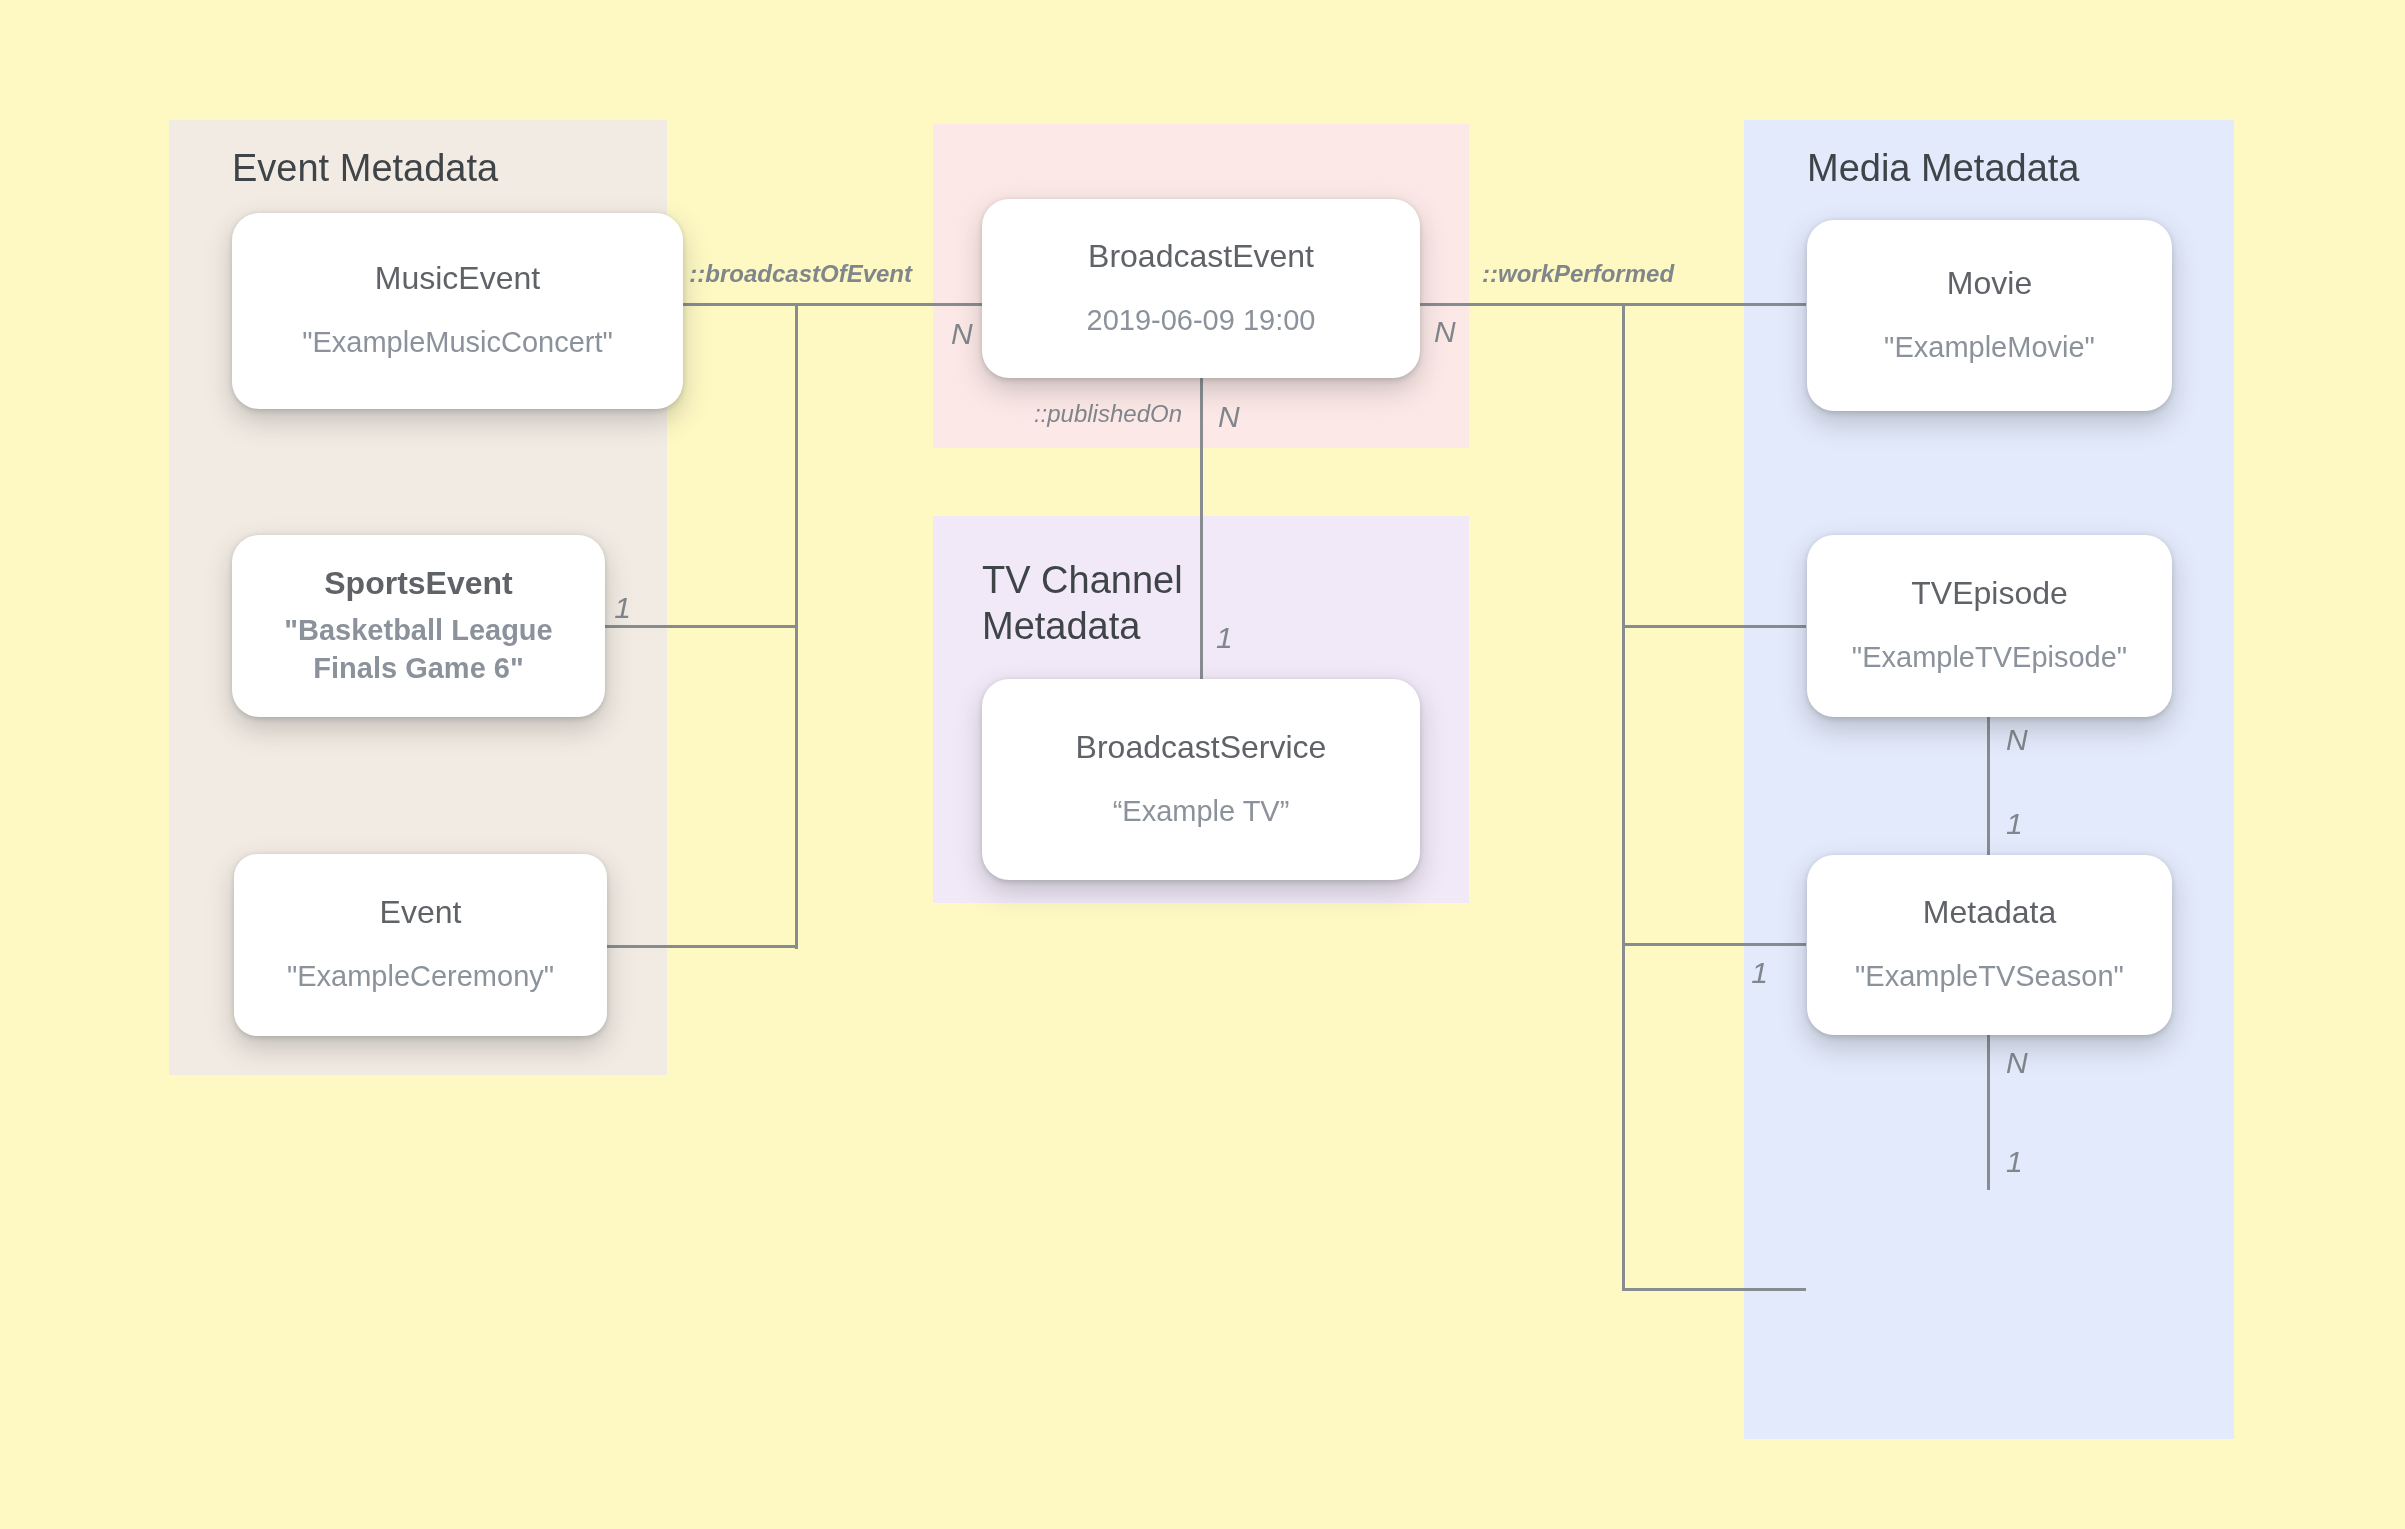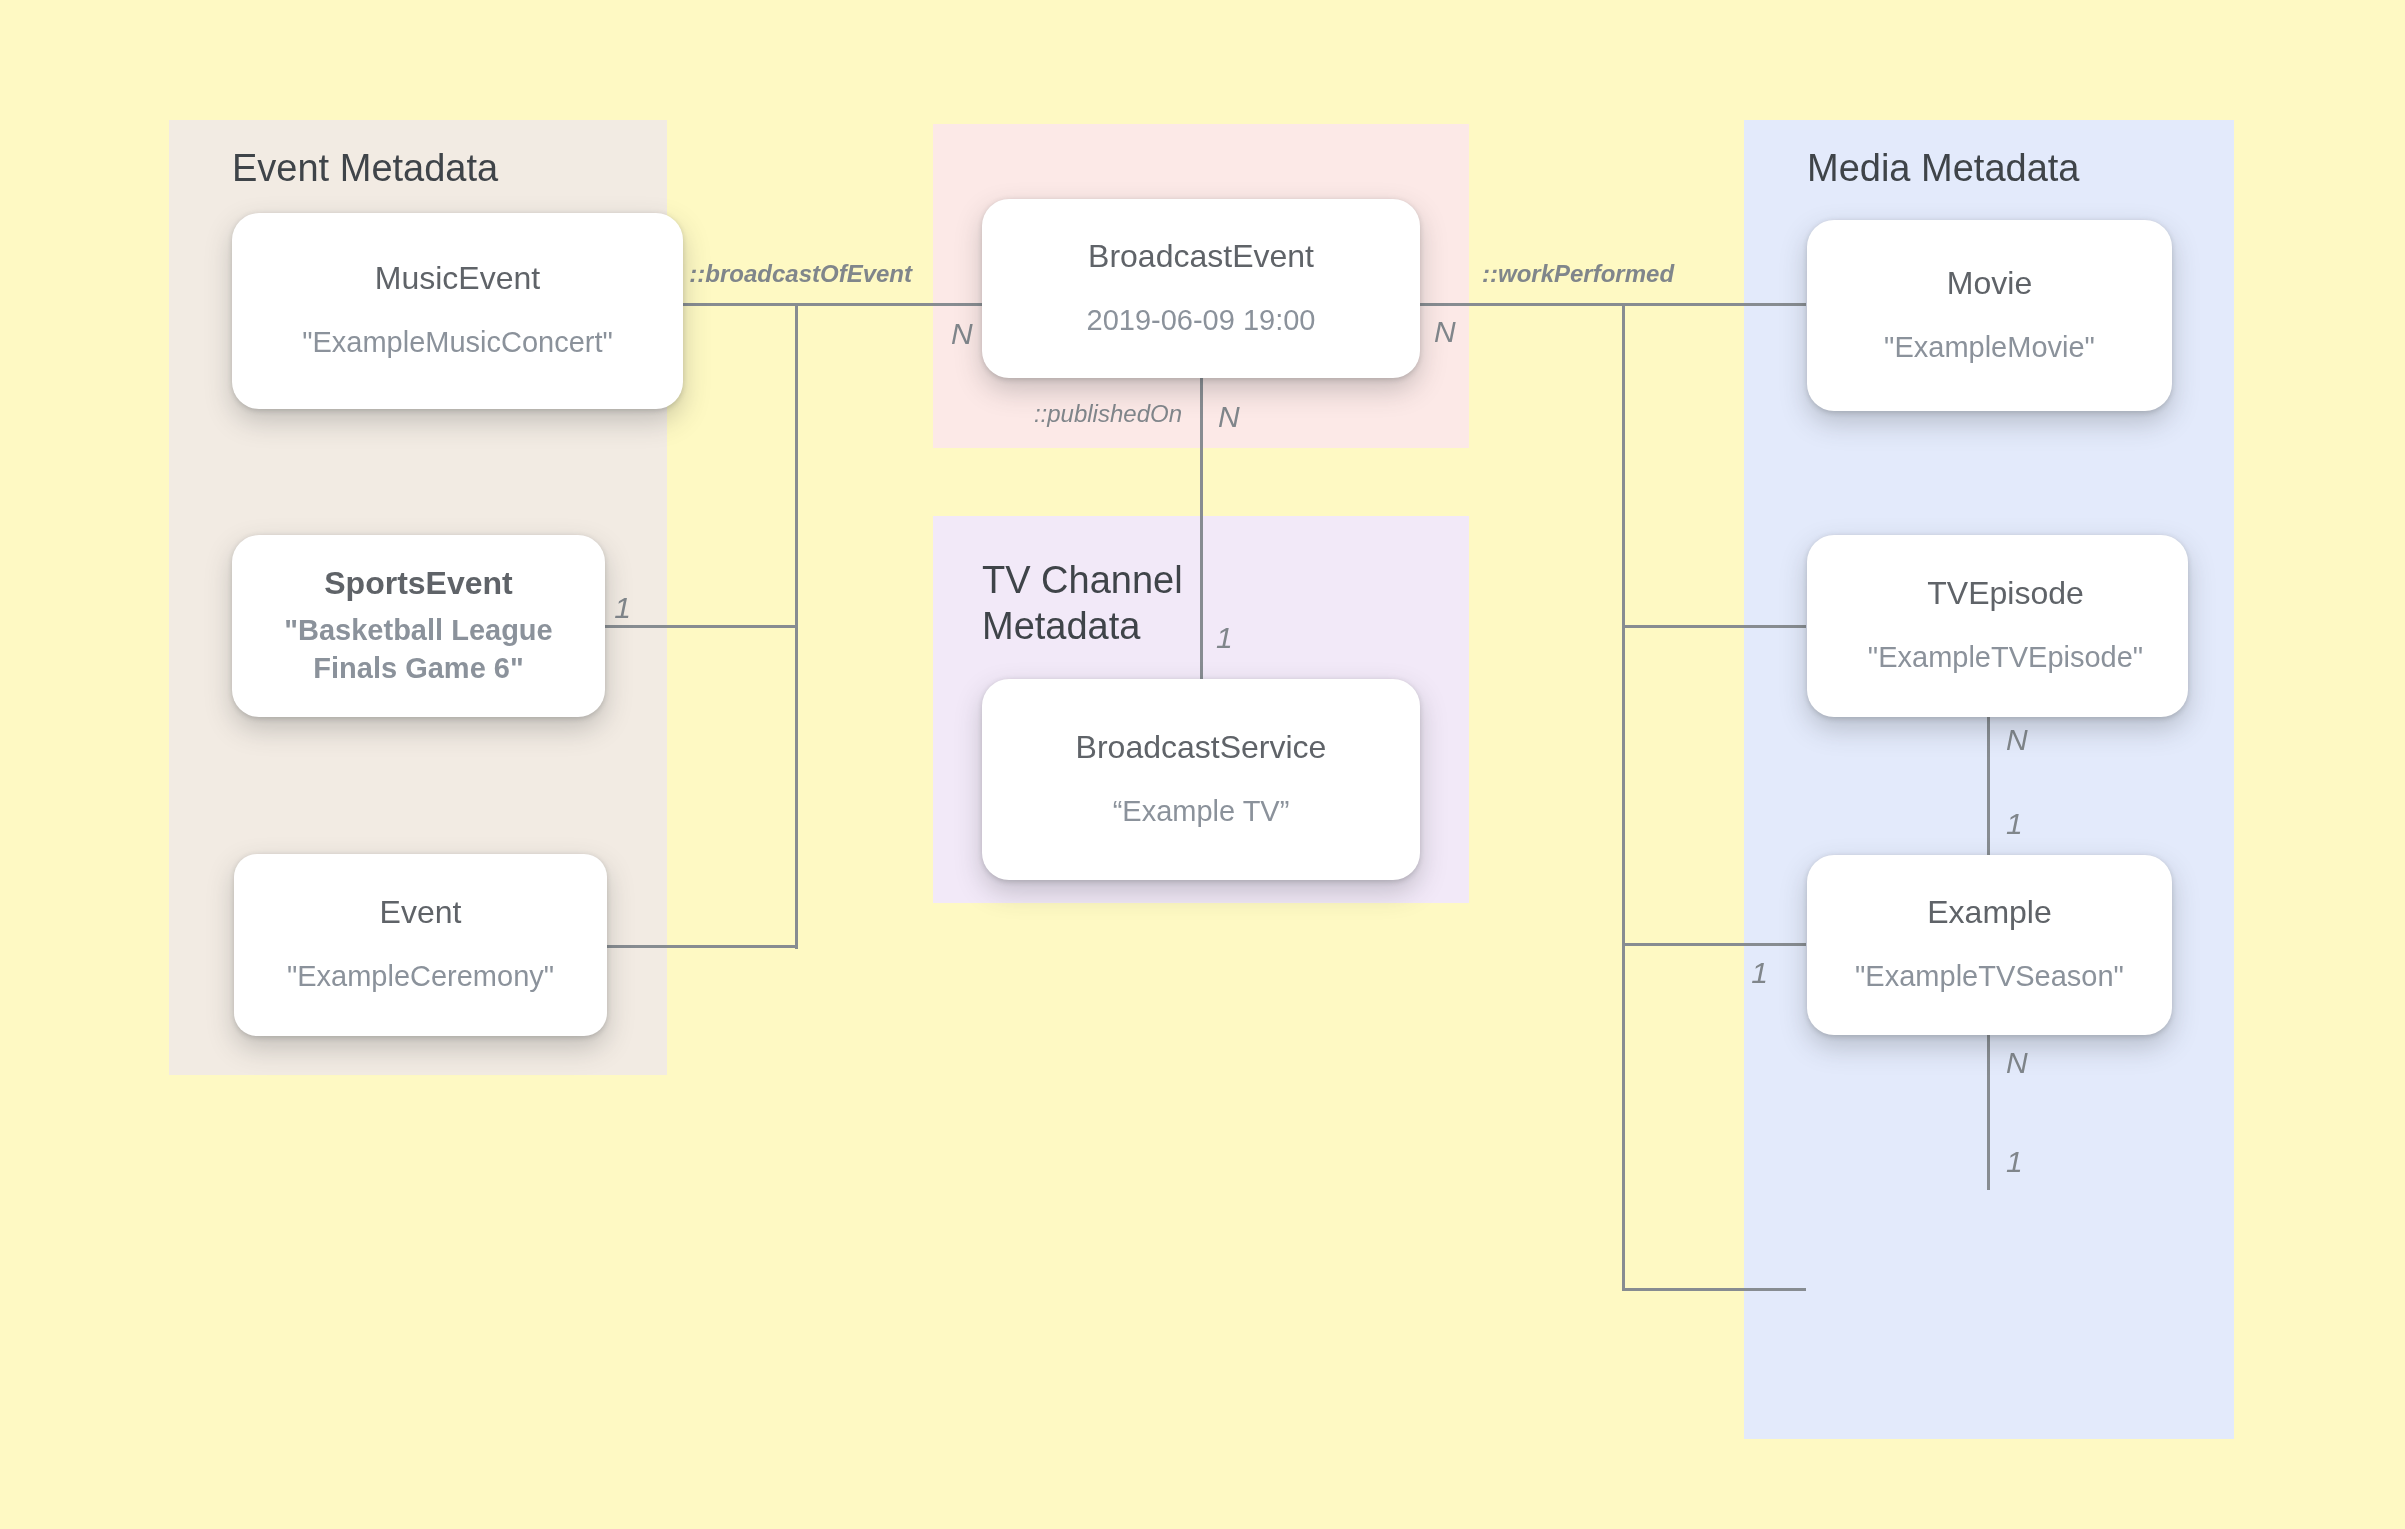--- a/index.html
+++ b/index.html
@@ -26,21 +26,21 @@
   }
   .card-name{font-size:32px;color:#5f6368;}
   .card-value{font-size:29px;color:#8b929b;line-height:1.3;padding:0 25px;}
 
   .card-music{left:232px;top:213px;width:451px;height:196px;}
   .card-sports{left:232px;top:535px;width:373px;height:182px;gap:10px;font-weight:bold;}
   .card-eventcard{left:234px;top:854px;width:373px;height:182px;border-radius:23px;}
   .card-bevent{left:982px;top:199px;width:438px;height:179px;}
   .card-bservice{left:982px;top:679px;width:438px;height:201px;}
   .card-movie{left:1807px;top:220px;width:365px;height:191px;}
-  .card-episode{left:1807px;top:535px;width:365px;height:182px;padding-left:16px;}
+  .card-episode{left:1807px;top:535px;width:365px;height:182px;}
   .card-season{left:1807px;top:855px;width:365px;height:180px;}
   .card-series{left:1807px;top:1190px;width:365px;height:196px;}
 
   .edge{position:absolute;background:#878c91;z-index:1;}
   .h{height:2.9px;} .v{width:2.9px;}
   .e-music-bevent{left:605px;top:303px;width:377px;}
   .e-bevent-movie{left:1419px;top:303px;width:387px;}
   .e-left-trunk{left:795px;top:303px;height:646px;}
   .e-sports{left:605px;top:625px;width:193px;}
   .e-eventstub{left:605px;top:945px;width:193px;}
@@ -134,18 +134,18 @@
   </div>
   <div class="card card-movie">
     <div class="card-name">Movie</div>
     <div class="card-value">"ExampleMovie"</div>
   </div>
   <div class="card card-episode">
     <div class="card-name">TVEpisode</div>
     <div class="card-value">"ExampleTVEpisode"</div>
   </div>
   <div class="card card-season">
-    <div class="card-name">Example</div>
+    <div class="card-name">Metadata</div>
     <div class="card-value">"ExampleTVSeason"</div>
   </div>
 
 </div>
 
 
 </body></html>

